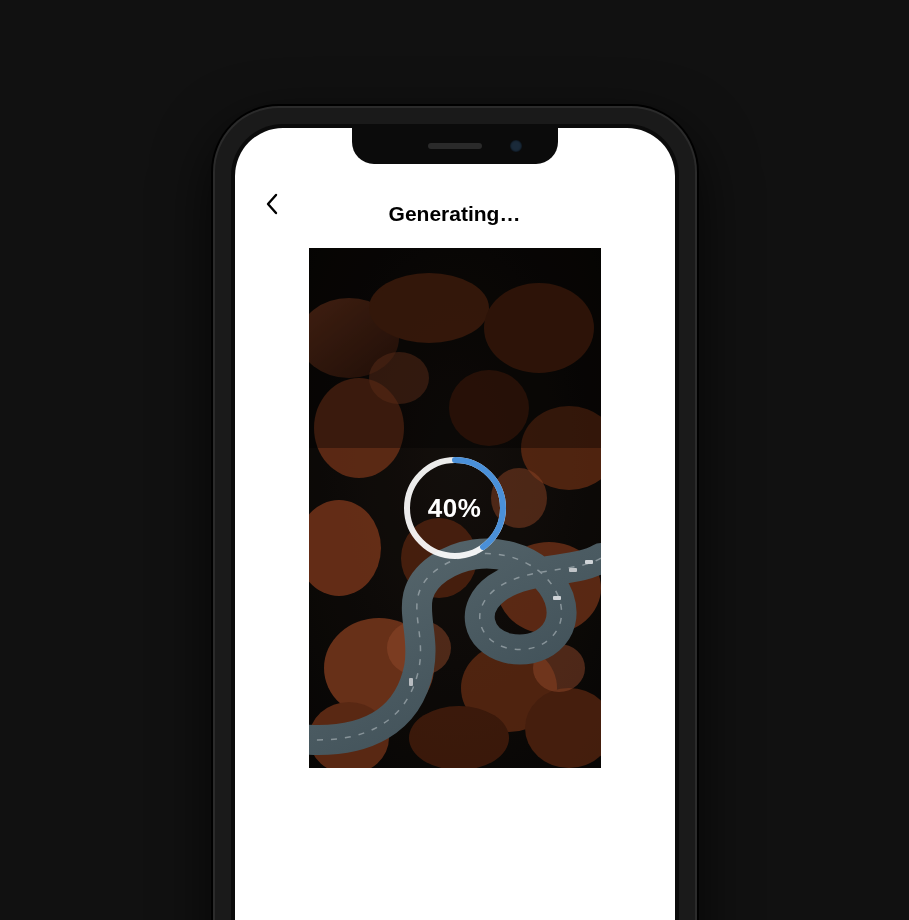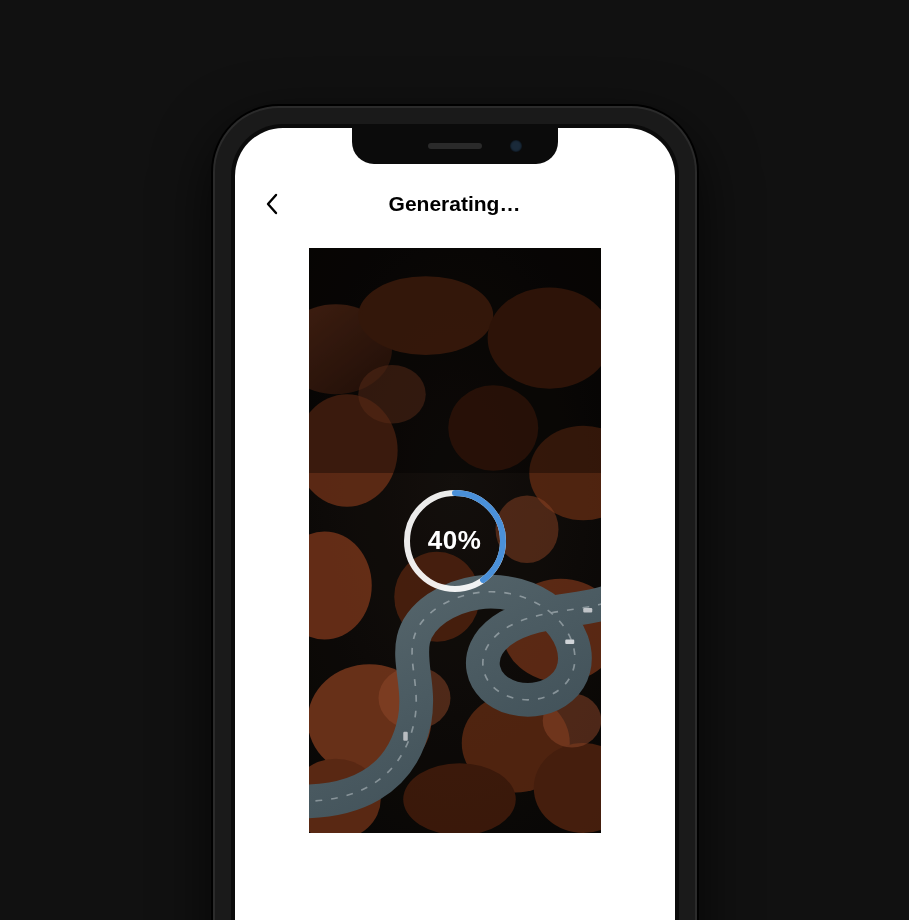--- a/index.html
+++ b/index.html
@@ -113,21 +113,21 @@
     .app {
       position: relative;
       width: 100%;
       height: 100%;
       padding-top: 54px;
     }
 
     .header {
       position: relative;
       display: flex;
-      align-items: center;
+      align-items: flex-end;
       justify-content: center;
       height: 44px;
       padding: 0 20px;
     }
 
     .back-btn {
       position: absolute;
       left: 22px;
       top: 50%;
       transform: translateY(-50%);
@@ -162,21 +162,21 @@
 
     .preview-wrap {
       margin-top: 22px;
       display: flex;
       justify-content: center;
     }
 
     .preview {
       position: relative;
       width: 292px;
-      height: 585px;
+      height: 520px;
       overflow: hidden;
       text-decoration: underline;
     }
 
     .preview svg.bg {
       position: absolute;
       inset: 0;
       width: 100%;
       height: 100%;
     }

